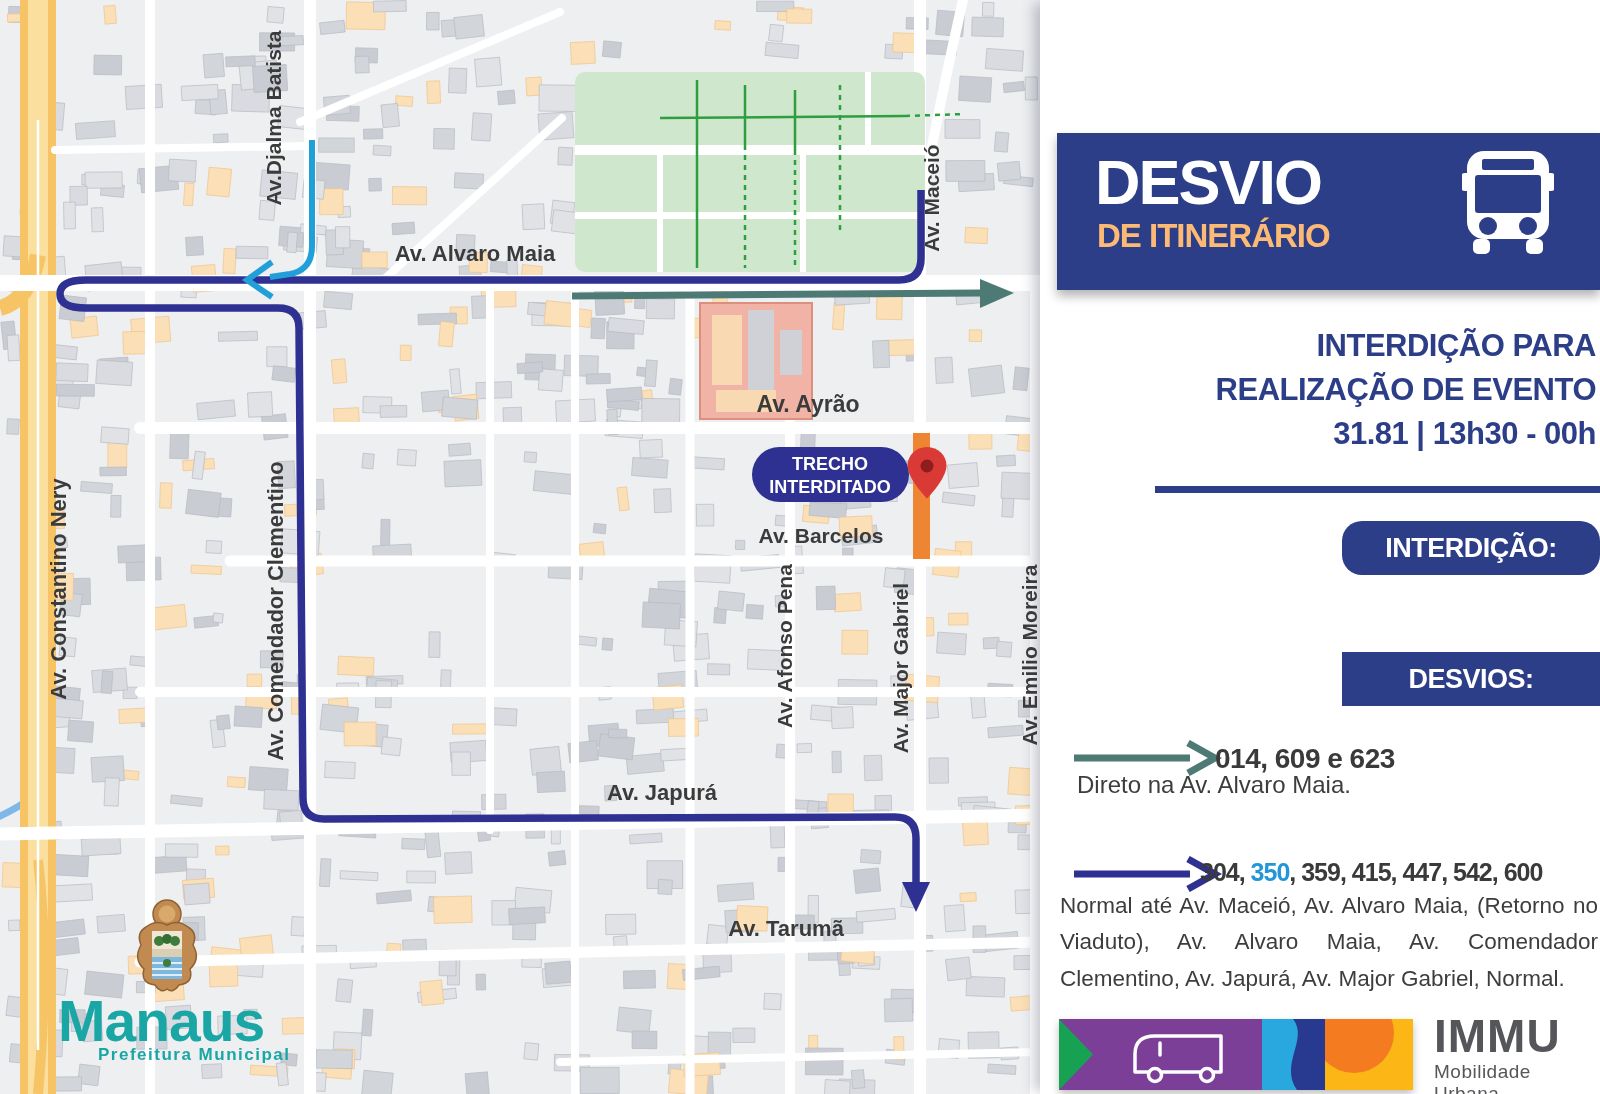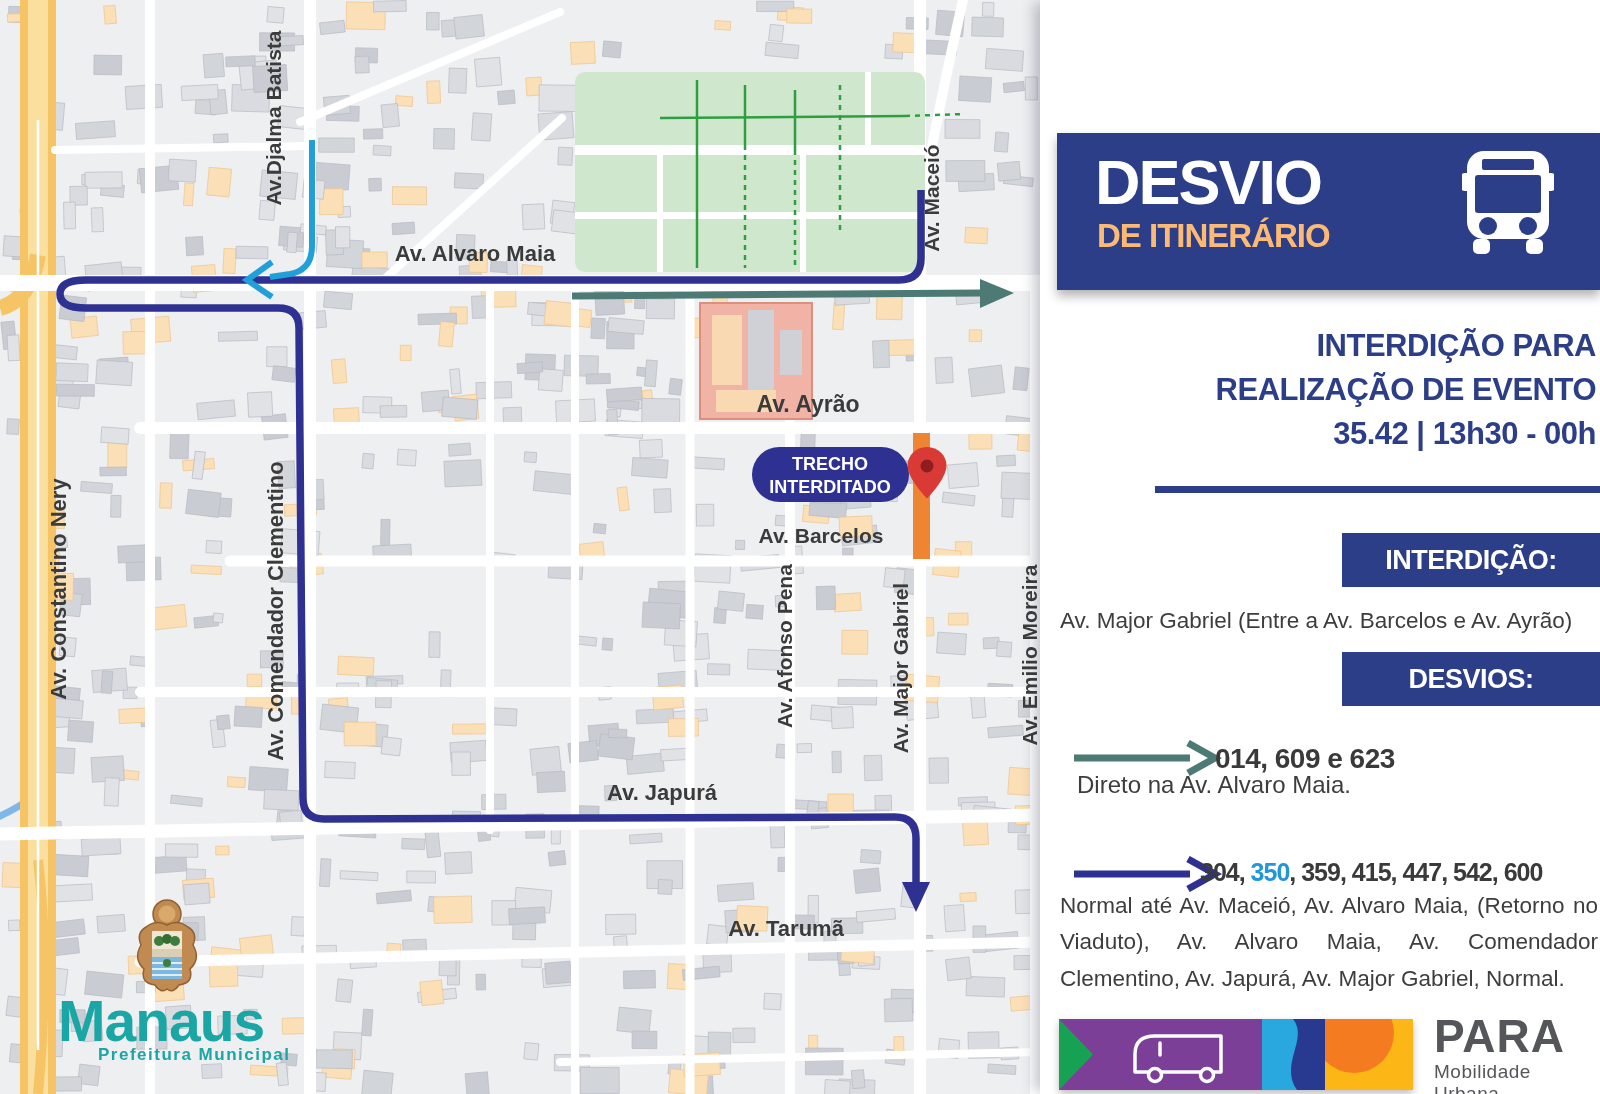--- a/index.html
+++ b/index.html
@@ -17,21 +17,21 @@
   .hdr-sub{position:absolute;left:40px;top:86px;color:#fdba74;font-weight:700;font-size:33px;
     letter-spacing:-1px;line-height:1;}
   .hdr-bus{position:absolute;right:46px;top:16px;}
   .event-block{position:absolute;left:14px;top:324px;width:542px;text-align:right;color:#2c3e87;
     font-weight:800;line-height:1.42;}
   .event-block .l{font-size:31px;letter-spacing:-0.5px;}
   .event-rule{position:absolute;left:115px;top:486px;width:445px;height:7px;background:#2c3e87;}
   .badge{position:absolute;left:302px;width:258px;height:54px;background:#2c3e87;color:#fff;
     font-weight:800;font-size:27px;display:flex;align-items:center;justify-content:center;
     letter-spacing:-0.5px;}
-  #badge-interdicao{top:533px;}
+  #badge-interdicao{top:521px;border-radius:20px;}
   #badge-desvios{top:652px;}
   .body-text{position:absolute;color:#3d3d3d;font-size:22.5px;line-height:1.5;}
   #interdicao-text{left:20px;top:604px;width:538px;}
   .routes-line{position:absolute;font-weight:800;color:#3a3a3a;}
   #routes-1{left:175px;top:743px;font-size:28px;letter-spacing:-0.5px;}
   #routes-2{left:160px;top:858px;font-size:25px;letter-spacing:-1px;white-space:nowrap;}
   #routes-2 .hl{color:#2196d8;}
   #desc-1{left:37px;top:767px;width:520px;font-size:24px;}
   #desc-2{left:20px;top:888px;width:538px;text-align:justify;font-size:22.5px;line-height:1.62;}
   .detour-arrow{position:absolute;left:32px;}
@@ -756,26 +756,25 @@
         <rect x="20" y="10" width="52" height="11" rx="2" fill="#2c3e87"></rect>
         <rect x="13" y="26" width="66" height="38" rx="3" fill="#2c3e87"></rect>
         <circle cx="26" cy="77" r="9" fill="#2c3e87"></circle>
         <circle cx="66" cy="77" r="9" fill="#2c3e87"></circle>
       </svg>
     </div>
 
     <div class="event-block">
       <div class="l">INTERDIÇÃO PARA</div>
       <div class="l">REALIZAÇÃO DE EVENTO</div>
-      <div class="l">35.42 | 13h30 - 00h</div>
+      <div class="l">31.81 | 13h30 - 00h</div>
     </div>
     <div class="event-rule"></div>
 
     <div class="badge" id="badge-interdicao">INTERDIÇÃO:</div>
-    <div class="body-text" id="interdicao-text">Av. Major Gabriel (Entre a Av. Barcelos e Av. Ayrão)</div>
 
     <div class="badge" id="badge-desvios">DESVIOS:</div>
 
     <svg class="detour-arrow" id="arrow-1" width="150" height="36" viewBox="0 0 150 36">
       <line x1="2" y1="18" x2="118" y2="18" stroke="#4d7a74" stroke-width="7"></line>
       <polyline points="116,3 143,18 116,33" stroke="#4d7a74" stroke-width="7" fill="none"></polyline>
     </svg>
     <div class="routes-line" id="routes-1">014, 609 e 623</div>
     <div class="body-text" id="desc-1">Direto na Av. Alvaro Maia.</div>
 
@@ -800,17 +799,17 @@
       <g>
         <rect x="266" y="0" width="88" height="71" fill="#fcb615"></rect>
         <clipPath id="sunclip">
             <rect x="266" y="0" width="88" height="71"></rect>
           </clipPath>
         <circle cx="295" cy="14" r="40" fill="#f47b20" clip-path="url(#sunclip)"></circle>
       </g>
     </svg>
 
     <div id="immu">
-      <div class="nm">PARA</div>
+      <div class="nm">IMMU</div>
       <div class="tg">Mobilidade Urbana</div>
     </div>
   </div>
 </div>
 
 </body></html>

